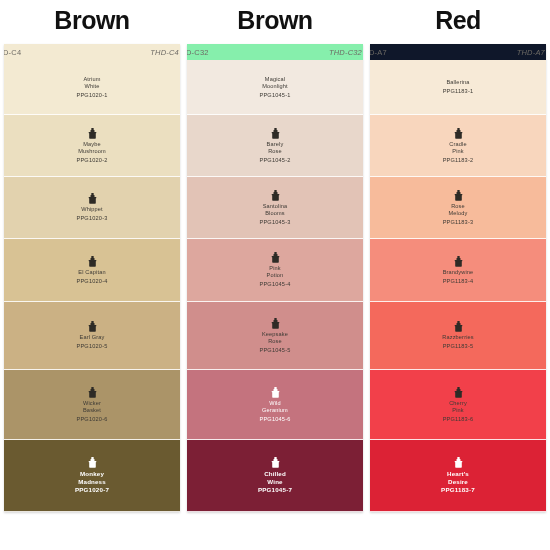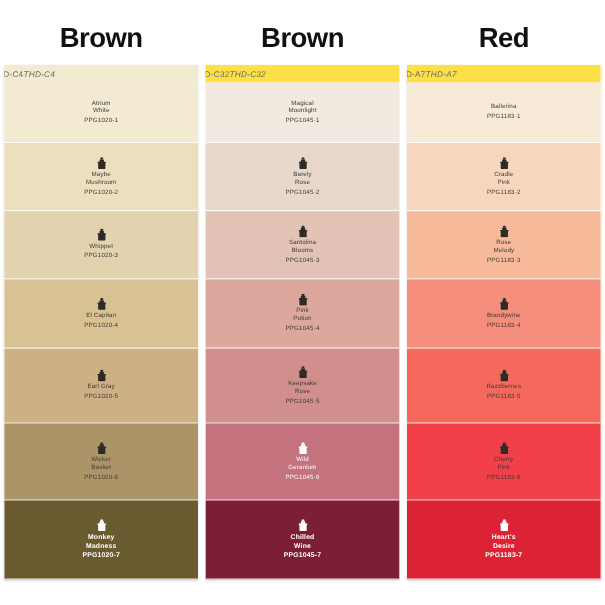--- a/index.html
+++ b/index.html
@@ -13,21 +13,21 @@
     font-family: "Liberation Sans", sans-serif;
     overflow: hidden;
   }
   .board {
     position: relative;
     width: 550px;
     height: 550px;
     display: flex;
     justify-content: space-between;
     box-sizing: border-box;
-    padding: 15px 4px;
+    padding: 0 4px;
   }
   .column {
     width: 176px;
     display: flex;
     flex-direction: column;
     align-items: center;
   }
   .col-title {
     font-size: 25px;
     font-weight: bold;
@@ -42,20 +42,21 @@
   .card {
     width: 100%;
     box-shadow: 0 1px 2px rgba(0,0,0,0.16);
     display: flex;
     flex-direction: column;
   }
   .card-header {
     height: 16px;
     display: flex;
     align-items: center;
+    justify-content: space-between;
     padding: 0 4px 0 3px;
     box-sizing: border-box;
     font-size: 7.5px;
     color: #6d6a64;
     letter-spacing: 0.2px;
     overflow: hidden;
     white-space: nowrap;
   }
   .card-header .code-left {
     margin-left: -4px;
@@ -174,21 +175,21 @@
             </svg></span>
           <div class="swatch-name light-text bold-label">Monkey
 Madness</div>
           <div class="swatch-code light-text bold-label">PPG1020-7</div>
         </div>
       </div>
     </div>
     <div class="column">
       <div class="col-title">Brown</div>
       <div class="card">
-        <div class="card-header" style="background: #fde047;">
+        <div class="card-header" style="background: #86efac;">
           <span class="code-left">D-C32</span>
           <span class="code-right">THD-C32</span>
         </div>
         <div class="swatch no-icon" style="background: rgb(242, 233, 224); height: 55px;">
           <div class="swatch-name dark-text">Magical
 Moonlight</div>
           <div class="swatch-code dark-text">PPG1045-1</div>
         </div>
         <div class="swatch" style="background: rgb(232, 215, 203); height: 62px;">
           <span class="can-icon"><svg width="9" height="11" viewBox="0 0 9 11" xmlns="http://www.w3.org/2000/svg">
@@ -254,21 +255,21 @@
             </svg></span>
           <div class="swatch-name light-text bold-label">Chilled
 Wine</div>
           <div class="swatch-code light-text bold-label">PPG1045-7</div>
         </div>
       </div>
     </div>
     <div class="column">
       <div class="col-title">Red</div>
       <div class="card">
-        <div class="card-header" style="background: #fde047;">
+        <div class="card-header" style="background: #0f172a;">
           <span class="code-left">D-A7</span>
           <span class="code-right">THD-A7</span>
         </div>
         <div class="swatch no-icon" style="background: rgb(247, 234, 215); height: 55px;">
           <div class="swatch-name dark-text">Ballerina</div>
           <div class="swatch-code dark-text">PPG1183-1</div>
         </div>
         <div class="swatch" style="background: rgb(248, 214, 189); height: 62px;">
           <span class="can-icon"><svg width="9" height="11" viewBox="0 0 9 11" xmlns="http://www.w3.org/2000/svg">
               <rect x="3.3" y="0" width="2.4" height="2.1" rx="0.4" fill="#2e2b26"></rect>

